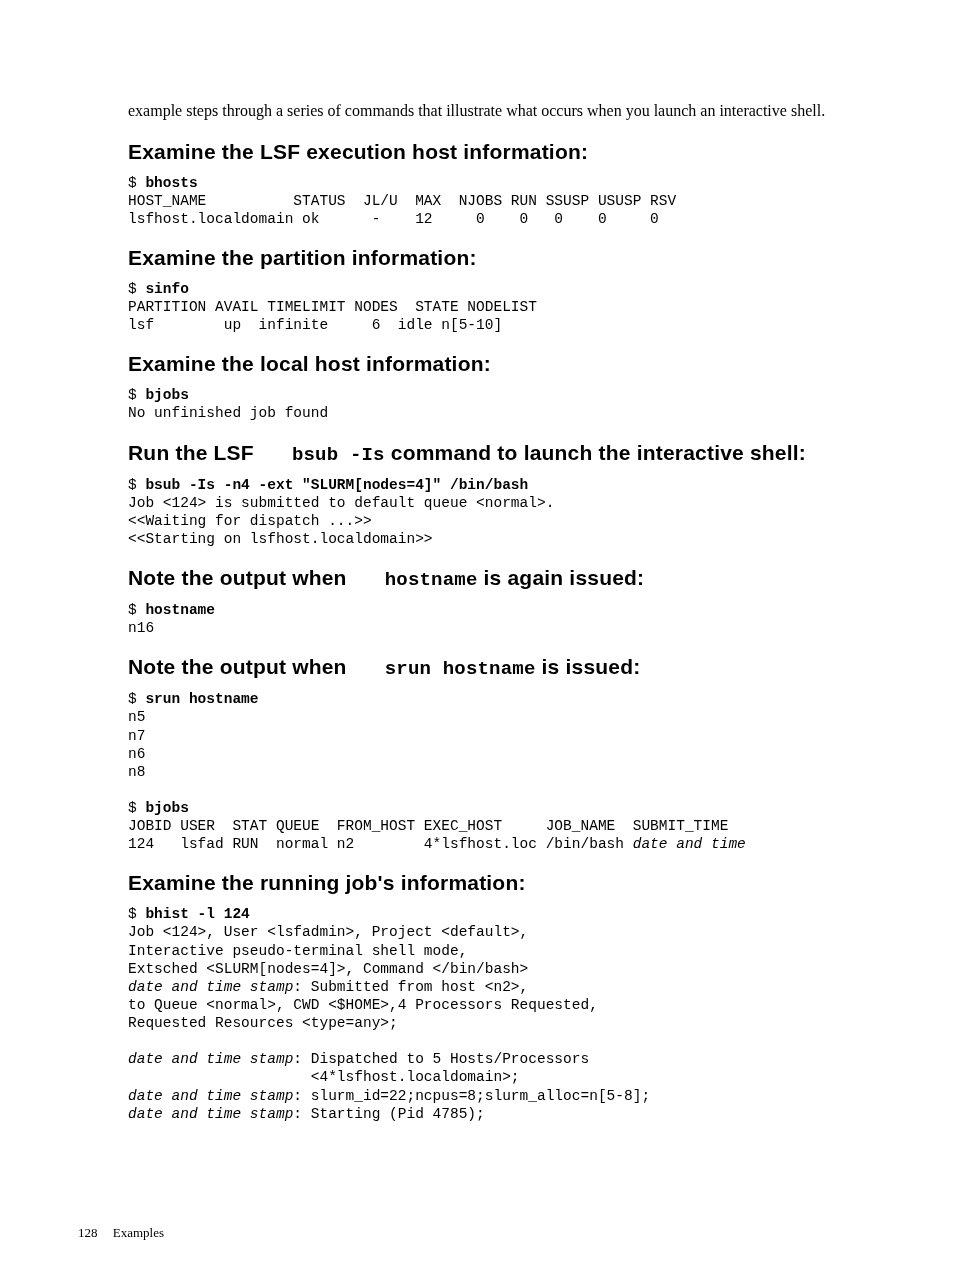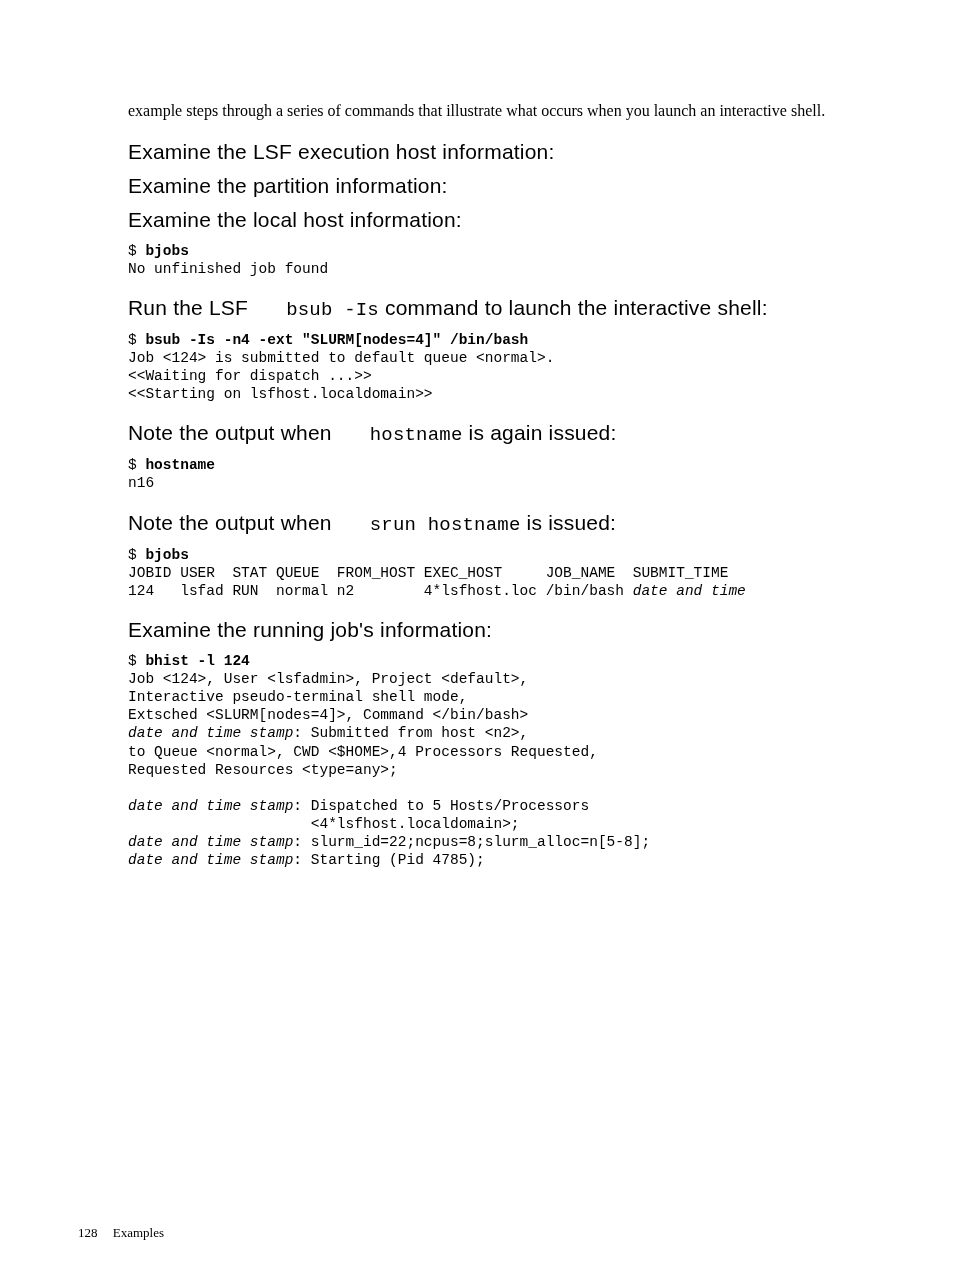--- a/index.html
+++ b/index.html
@@ -17,21 +17,21 @@
     position: relative;
   }
   .body-text {
     font-size: 16px;
     line-height: 1.35;
     margin-bottom: 18px;
     margin-top: 40px;
   }
   .heading {
     font-family: 'Trebuchet MS', 'Lucida Sans Unicode', Arial, sans-serif;
-    font-weight: 400;
+    font-weight: 700;
     font-size: 21px;
     letter-spacing: 0.2px;
     margin-top: 4px;
     margin-bottom: 10px;
   }
   .heading .mono-inline {
     font-family: Menlo, Consolas, 'Courier New', monospace;
     font-size: 19px;
     margin-left: 32px;
   }
@@ -55,36 +55,50 @@
 </style>
 </head>
 <body>
 
 <div class="page">
 
   <p class="body-text">example steps through a series of commands that illustrate what occurs when you launch an interactive shell.</p>
 
   <div id="sections-mount">
       <div class="heading"><span>Examine the LSF execution host information:</span></div>
+      <div class="mono-block"><span class="">$ </span><span class="b">bhosts</span>
+<span class="">HOST_NAME          STATUS  JL/U  MAX  NJOBS RUN SSUSP USUSP RSV</span>
+<span class="">lsfhost.localdomain ok      -    12     0    0   0    0     0</span>
+</div>
       <div class="heading"><span>Examine the partition information:</span></div>
+      <div class="mono-block"><span class="">$ </span><span class="b">sinfo</span>
+<span class="">PARTITION AVAIL TIMELIMIT NODES  STATE NODELIST</span>
+<span class="">lsf        up  infinite     6  idle n[5-10]</span>
+</div>
       <div class="heading"><span>Examine the local host information:</span></div>
       <div class="mono-block"><span class="">$ </span><span class="b">bjobs</span>
 <span class="">No unfinished job found</span>
 </div>
       <div class="heading"><span>Run the LSF </span><span class="mono-inline">bsub -Is</span><span> command to launch the interactive shell:</span></div>
       <div class="mono-block"><span class="">$ </span><span class="b">bsub -Is -n4 -ext "SLURM[nodes=4]" /bin/bash</span>
 <span class="">Job &lt;124&gt; is submitted to default queue &lt;normal&gt;.</span>
 <span class="">&lt;&lt;Waiting for dispatch ...&gt;&gt;</span>
 <span class="">&lt;&lt;Starting on lsfhost.localdomain&gt;&gt;</span>
 </div>
       <div class="heading"><span>Note the output when </span><span class="mono-inline">hostname</span><span> is again issued:</span></div>
       <div class="mono-block"><span class="">$ </span><span class="b">hostname</span>
 <span class="">n16</span>
 </div>
       <div class="heading"><span>Note the output when </span><span class="mono-inline">srun hostname</span><span> is issued:</span></div>
+      <div class="mono-block"><span class="">$ </span><span class="b">srun hostname</span>
+<span class="">n5</span>
+<span class="">n7</span>
+<span class="">n6</span>
+<span class="">n8</span>
+</div>
       <div class="mono-block"><span class="">$ </span><span class="b">bjobs</span>
 <span class="">JOBID USER  STAT QUEUE  FROM_HOST EXEC_HOST     JOB_NAME  SUBMIT_TIME</span>
 <span class="">124   lsfad RUN  normal n2        4*lsfhost.loc /bin/bash </span><span class="i">date and time</span>
 </div>
       <div class="heading"><span>Examine the running job's information:</span></div>
       <div class="mono-block"><span class="">$ </span><span class="b">bhist -l 124</span>
 <span class="">Job &lt;124&gt;, User &lt;lsfadmin&gt;, Project &lt;default&gt;,</span>
 <span class="">Interactive pseudo-terminal shell mode,</span>
 <span class="">Extsched &lt;SLURM[nodes=4]&gt;, Command &lt;/bin/bash&gt;</span>
 <span class="i">date and time stamp</span><span class="">: Submitted from host &lt;n2&gt;,</span>

